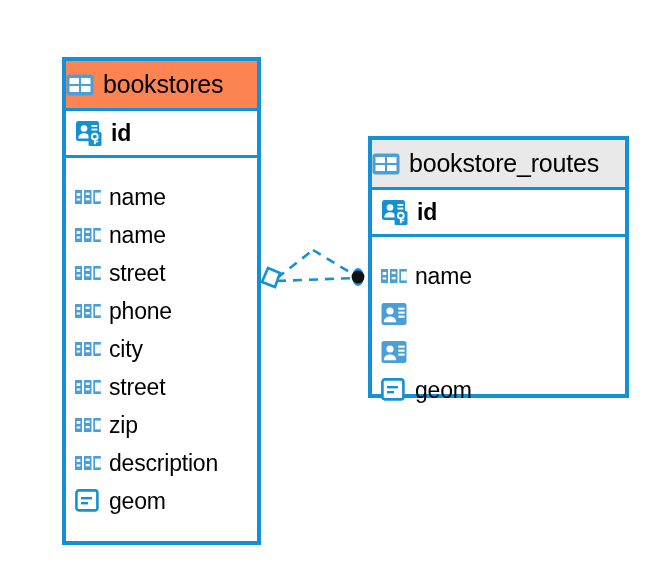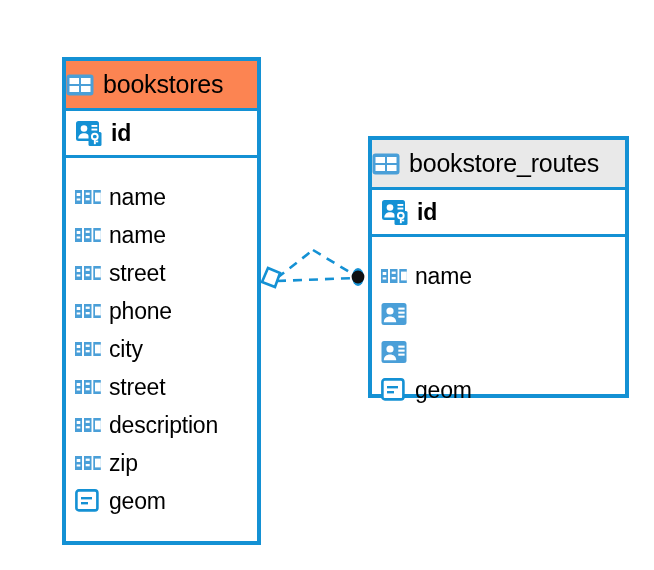--- a/index.html
+++ b/index.html
@@ -267,39 +267,39 @@
               <rect x="1.7" y="4" width="3.6" height="3" fill="#ffffff"></rect>
               <rect x="1.7" y="9.5" width="3.6" height="2" fill="#ffffff"></rect>
               <rect x="9" y="1" width="7.5" height="14"></rect>
               <rect x="10.7" y="3.6" width="4" height="2.3" fill="#ffffff"></rect>
               <rect x="10.7" y="9" width="4" height="2.3" fill="#ffffff"></rect>
               <rect x="18.3" y="1" width="7.5" height="14"></rect>
               <rect x="20" y="3.6" width="5.8" height="8.8" fill="#ffffff"></rect>
             </g>
           </svg>
         </span>
+        <span class="field-label">zip</span>
+      </div>
+
+      <div class="field-row">
+        <span class="icon icon-abc">
+          <svg viewBox="0 0 26 16" width="26" height="16">
+            <g fill="#4a9fd8">
+              <rect x="0" y="1" width="7" height="14"></rect>
+              <rect x="1.7" y="4" width="3.6" height="3" fill="#ffffff"></rect>
+              <rect x="1.7" y="9.5" width="3.6" height="2" fill="#ffffff"></rect>
+              <rect x="9" y="1" width="7.5" height="14"></rect>
+              <rect x="10.7" y="3.6" width="4" height="2.3" fill="#ffffff"></rect>
+              <rect x="10.7" y="9" width="4" height="2.3" fill="#ffffff"></rect>
+              <rect x="18.3" y="1" width="7.5" height="14"></rect>
+              <rect x="20" y="3.6" width="5.8" height="8.8" fill="#ffffff"></rect>
+            </g>
+          </svg>
+        </span>
         <span class="field-label">description</span>
-      </div>
-
-      <div class="field-row">
-        <span class="icon icon-abc">
-          <svg viewBox="0 0 26 16" width="26" height="16">
-            <g fill="#4a9fd8">
-              <rect x="0" y="1" width="7" height="14"></rect>
-              <rect x="1.7" y="4" width="3.6" height="3" fill="#ffffff"></rect>
-              <rect x="1.7" y="9.5" width="3.6" height="2" fill="#ffffff"></rect>
-              <rect x="9" y="1" width="7.5" height="14"></rect>
-              <rect x="10.7" y="3.6" width="4" height="2.3" fill="#ffffff"></rect>
-              <rect x="10.7" y="9" width="4" height="2.3" fill="#ffffff"></rect>
-              <rect x="18.3" y="1" width="7.5" height="14"></rect>
-              <rect x="20" y="3.6" width="5.8" height="8.8" fill="#ffffff"></rect>
-            </g>
-          </svg>
-        </span>
-        <span class="field-label">zip</span>
       </div>
 
       <div class="field-row">
         <span class="icon icon-geom">
           <svg viewBox="0 0 26 24" width="26" height="24">
             <rect x="1.4" y="1.4" width="21" height="20" rx="2.5" fill="#ffffff" stroke="#1491d4" stroke-width="2.6"></rect>
             <rect x="6" y="8" width="11" height="2.4" fill="#1491d4"></rect>
             <rect x="6" y="13" width="7" height="2.4" fill="#1491d4"></rect>
           </svg>
         </span>

